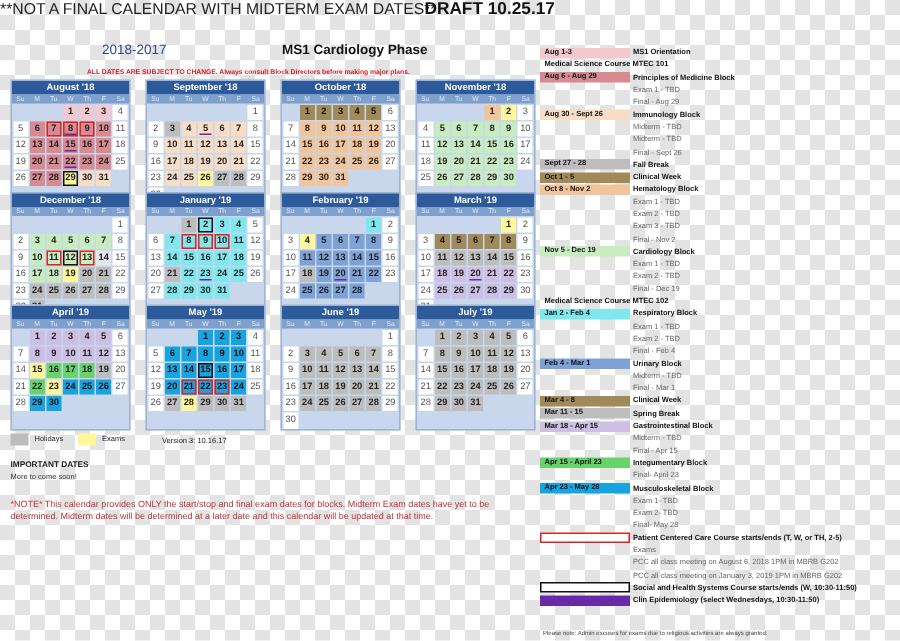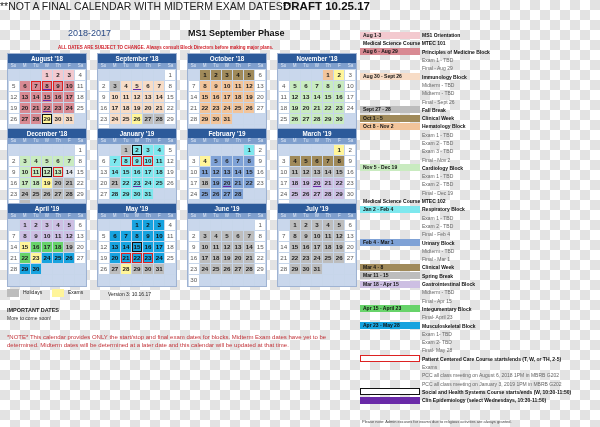--- a/index.html
+++ b/index.html
@@ -48,21 +48,21 @@
   .row .lbl.g { color: #666; }
   .row .full { padding-left: 3px; font-weight: bold; color: #111; }
   .psnote { left: 362px; top: 419px; font-size: 4px; color: #444; white-space: nowrap; }
 </style>
 </head>
 <body>
 
 <div class="abs top-note">**NOT A FINAL CALENDAR WITH MIDTERM EXAM DATES**</div>
 <div class="abs draft">DRAFT 10.25.17</div>
 <div class="abs year">2018-2017</div>
-<div class="abs phase">MS1 September Phase</div>
+<div class="abs phase">MS1 Cardiology Phase</div>
 <div class="abs subject">ALL DATES ARE SUBJECT TO CHANGE. Always consult Block Directors before making major plans.</div>
 
 <div id="calendars">
     <div class="cal" style="left: 7px; top: 53px;">
       <div class="cal-title">August '18</div>
       <div class="cal-dow">
         <span>Su</span>
         <span>M</span>
         <span>Tu</span>
         <span>W</span>

